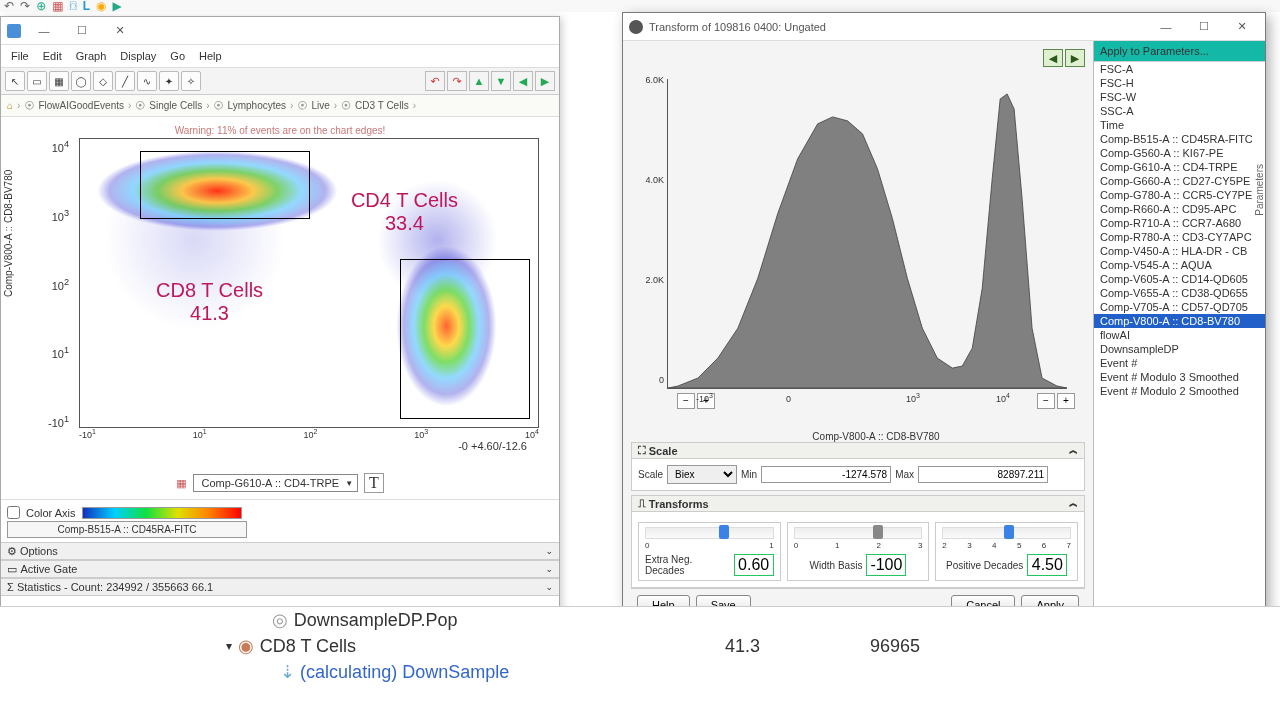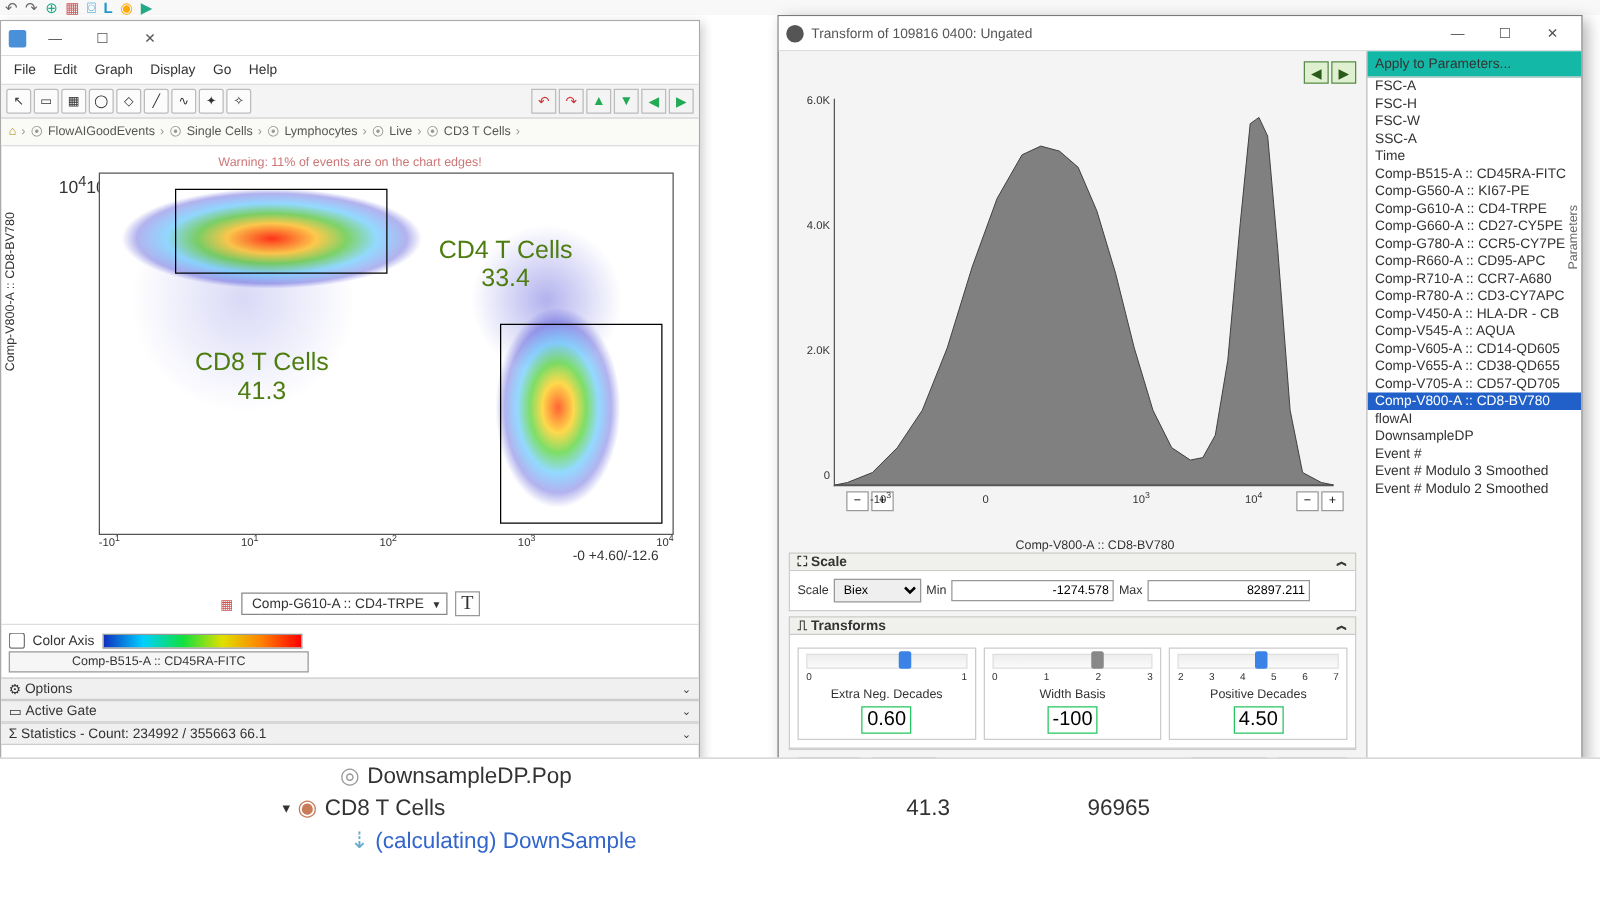--- a/index.html
+++ b/index.html
@@ -26,28 +26,28 @@
 .density-plot { width: 460px; height: 290px; margin-left: 70px; border: 1px solid #555; position: relative; background: #fff; overflow: hidden; }
 .density-bg { position: absolute; inset: 0; background:
   radial-gradient(ellipse 120px 40px at 30% 18%, rgba(255,30,0,0.9) 0%, rgba(255,180,0,0.7) 30%, rgba(40,180,0,0.6) 50%, rgba(40,180,255,0.5) 70%, rgba(0,0,200,0.3) 90%, transparent 100%),
   radial-gradient(ellipse 50px 80px at 80% 65%, rgba(255,60,0,0.8) 0%, rgba(255,200,0,0.7) 25%, rgba(40,200,0,0.6) 45%, rgba(40,180,255,0.5) 65%, rgba(0,0,200,0.3) 85%, transparent 100%),
   radial-gradient(circle 90px at 25% 35%, rgba(0,0,200,0.15) 0%, transparent 100%),
   radial-gradient(circle 60px at 78% 35%, rgba(0,0,200,0.3) 0%, transparent 100%);
 }
 .gate { position: absolute; border: 1px solid #000; }
 .gate.g1 { top: 12px; left: 60px; width: 170px; height: 68px; }
 .gate.g2 { top: 120px; left: 320px; width: 130px; height: 160px; }
-.gate-label { position: absolute; font-size: 20px; color: #4d7c0f; text-align: center; }
+.gate-label { position: absolute; font-size: 20px; color: #be185d; text-align: center; }
 .gate-label.l1 { top: 50px; right: 80px; }
 .gate-label.l2 { top: 140px; left: 76px; }
 .y-axis-lab { position: absolute; left: 2px; top: 180px; transform: rotate(-90deg); transform-origin: left top; font-size: 10px; }
 .x-ticks { position: relative; width: 460px; margin-left: 70px; display: flex; justify-content: space-between; font-size: 9px; }
 .x-ticks span { position: relative; }
 .x-ticks sup { font-size: 7px; vertical-align: super; }
-.y-ticks { position: absolute; left: 46px; top: 22px; height: 290px; display: flex; flex-direction: row; justify-content: space-between; font-size: 14px; text-align: right; width: 22px; }
+.y-ticks { position: absolute; left: 46px; top: 22px; height: 290px; display: flex; flex-direction: column; justify-content: space-between; font-size: 11px; text-align: right; width: 22px; }
 .stats-line { text-align: right; margin-right: 24px; font-size: 11px; }
 .color-map { padding: 4px 6px; border-top: 1px solid #ddd; }
 .color-map .header { font-size: 10px; color: #337; font-weight: bold; }
 .color-map .row { display: flex; align-items: center; gap: 6px; margin-top: 2px; }
 .gradient { width: 160px; height: 12px; background: linear-gradient(to right,#1030c0,#00d0ff,#10e040,#e0e000,#ff8000,#ff0000); border: 1px solid #999; }
 .param-box { width: 240px; text-align: center; border: 1px solid #999; padding: 2px; font-size: 10px; background: #f6f6f6; margin-top: 2px; }
 .axis-select { display: flex; align-items: center; justify-content: center; gap: 6px; margin: 6px 0; }
 .axis-select .combo { border: 1px solid #888; padding: 2px 18px 2px 8px; font-size: 11px; background: #fff; position: relative; }
 .axis-select .combo::after { content: "▼"; font-size: 8px; position: absolute; right: 4px; top: 4px; }
 .section-bar { height: 18px; background: #f0f0f0; border-top: 1px solid #ccc; border-bottom: 1px solid #ccc; display: flex; align-items: center; padding: 0 6px; font-size: 11px; }
@@ -69,21 +69,21 @@
 .panel-header .collapse { margin-left: auto; font-size: 9px; }
 .panel-body { background: #fff; border: 1px solid #ccc; border-top: none; padding: 6px; }
 .scale-row { display: flex; align-items: center; gap: 4px; font-size: 10px; }
 .scale-row select, .scale-row input { border: 1px solid #999; font-size: 10px; padding: 2px 3px; }
 .scale-row input { text-align: right; }
 .sliders { display: flex; gap: 6px; margin-top: 4px; }
 .slider-box { flex: 1; border: 1px solid #ccc; padding: 4px 6px; font-size: 9px; }
 .slider-track { height: 12px; position: relative; background: linear-gradient(to bottom,#eee,#fafafa); border: 1px solid #ddd; }
 .slider-thumb { position: absolute; top: -3px; width: 10px; height: 14px; background: #3a82e6; border-radius: 2px; }
 .slider-scale { display: flex; justify-content: space-between; font-size: 8px; margin-top: 2px; }
-.slider-label { display: flex; align-items: center; gap: 4px; margin-top: 4px; font-size: 10px; justify-content: center; flex-direction: column; }
+.slider-label { display: flex; align-items: center; gap: 4px; margin-top: 4px; font-size: 10px; justify-content: center; }
 .slider-label input { width: 40px; border: 1px solid #22c55e; text-align: center; font-size: 16px; padding: 1px; }
 .button-row { display: flex; gap: 6px; padding: 6px; border-top: 1px solid #ccc; }
 .button-row .spacer { flex: 1; }
 .dlg-btn { padding: 3px 14px; border: 1px solid #888; background: linear-gradient(#fefefe,#e4e4e4); font-size: 11px; border-radius: 3px; cursor: pointer; }
 .tw-right { flex: 1; border-left: 1px solid #bbb; background: #fff; display: flex; flex-direction: column; }
 .param-head { padding: 4px 6px; font-size: 11px; border-bottom: 1px solid #ccc; background: #14b8a6; }
 .param-list { flex: 1; overflow-y: auto; }
 .param-item { padding: 1px 6px; font-size: 11px; cursor: pointer; white-space: nowrap; }
 .param-item.selected { background: #2060c8; color: #fff; }
 .side-label { position: absolute; right: 0; top: 140px; transform: rotate(-90deg); transform-origin: right bottom; font-size: 10px; color: #666; }

